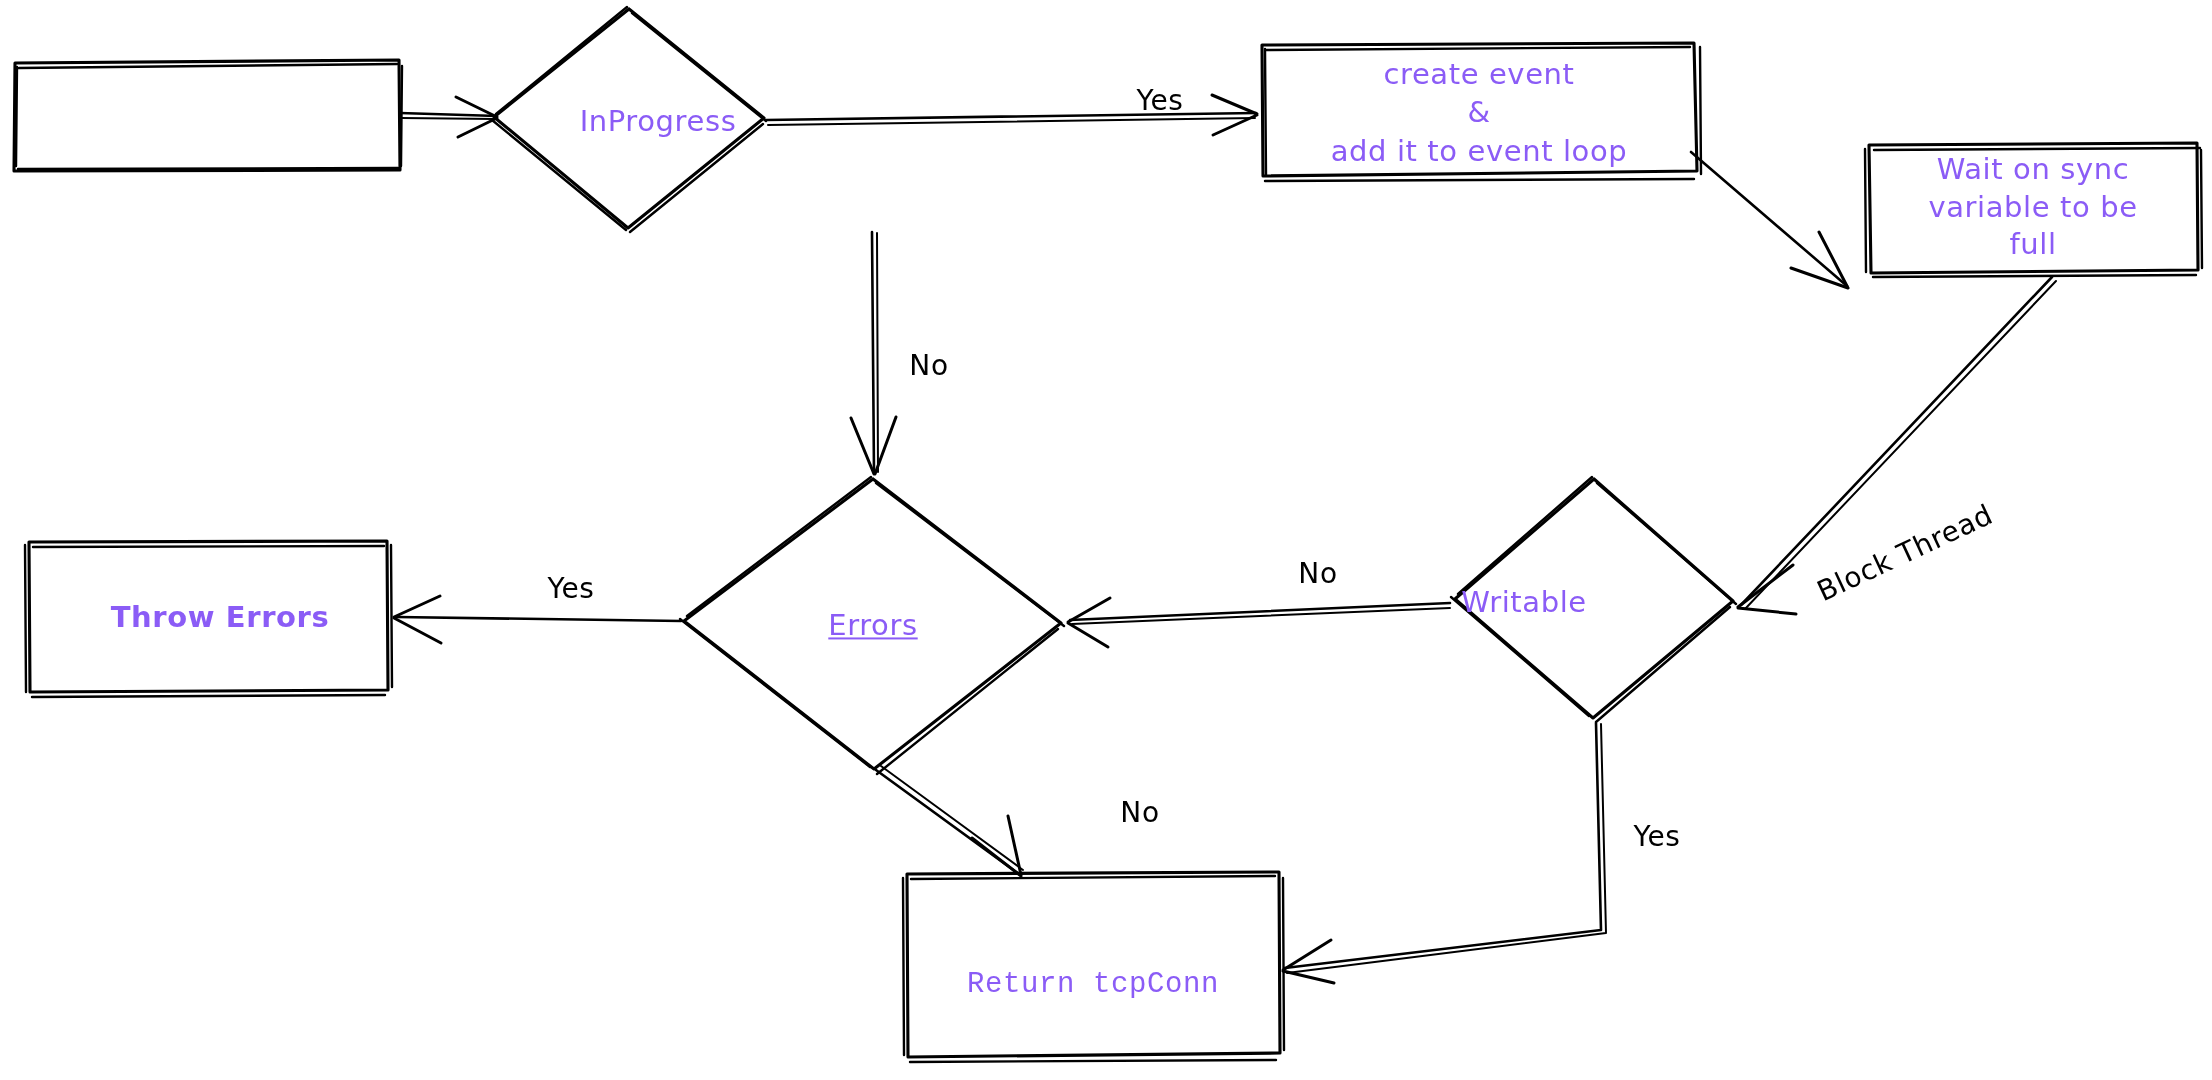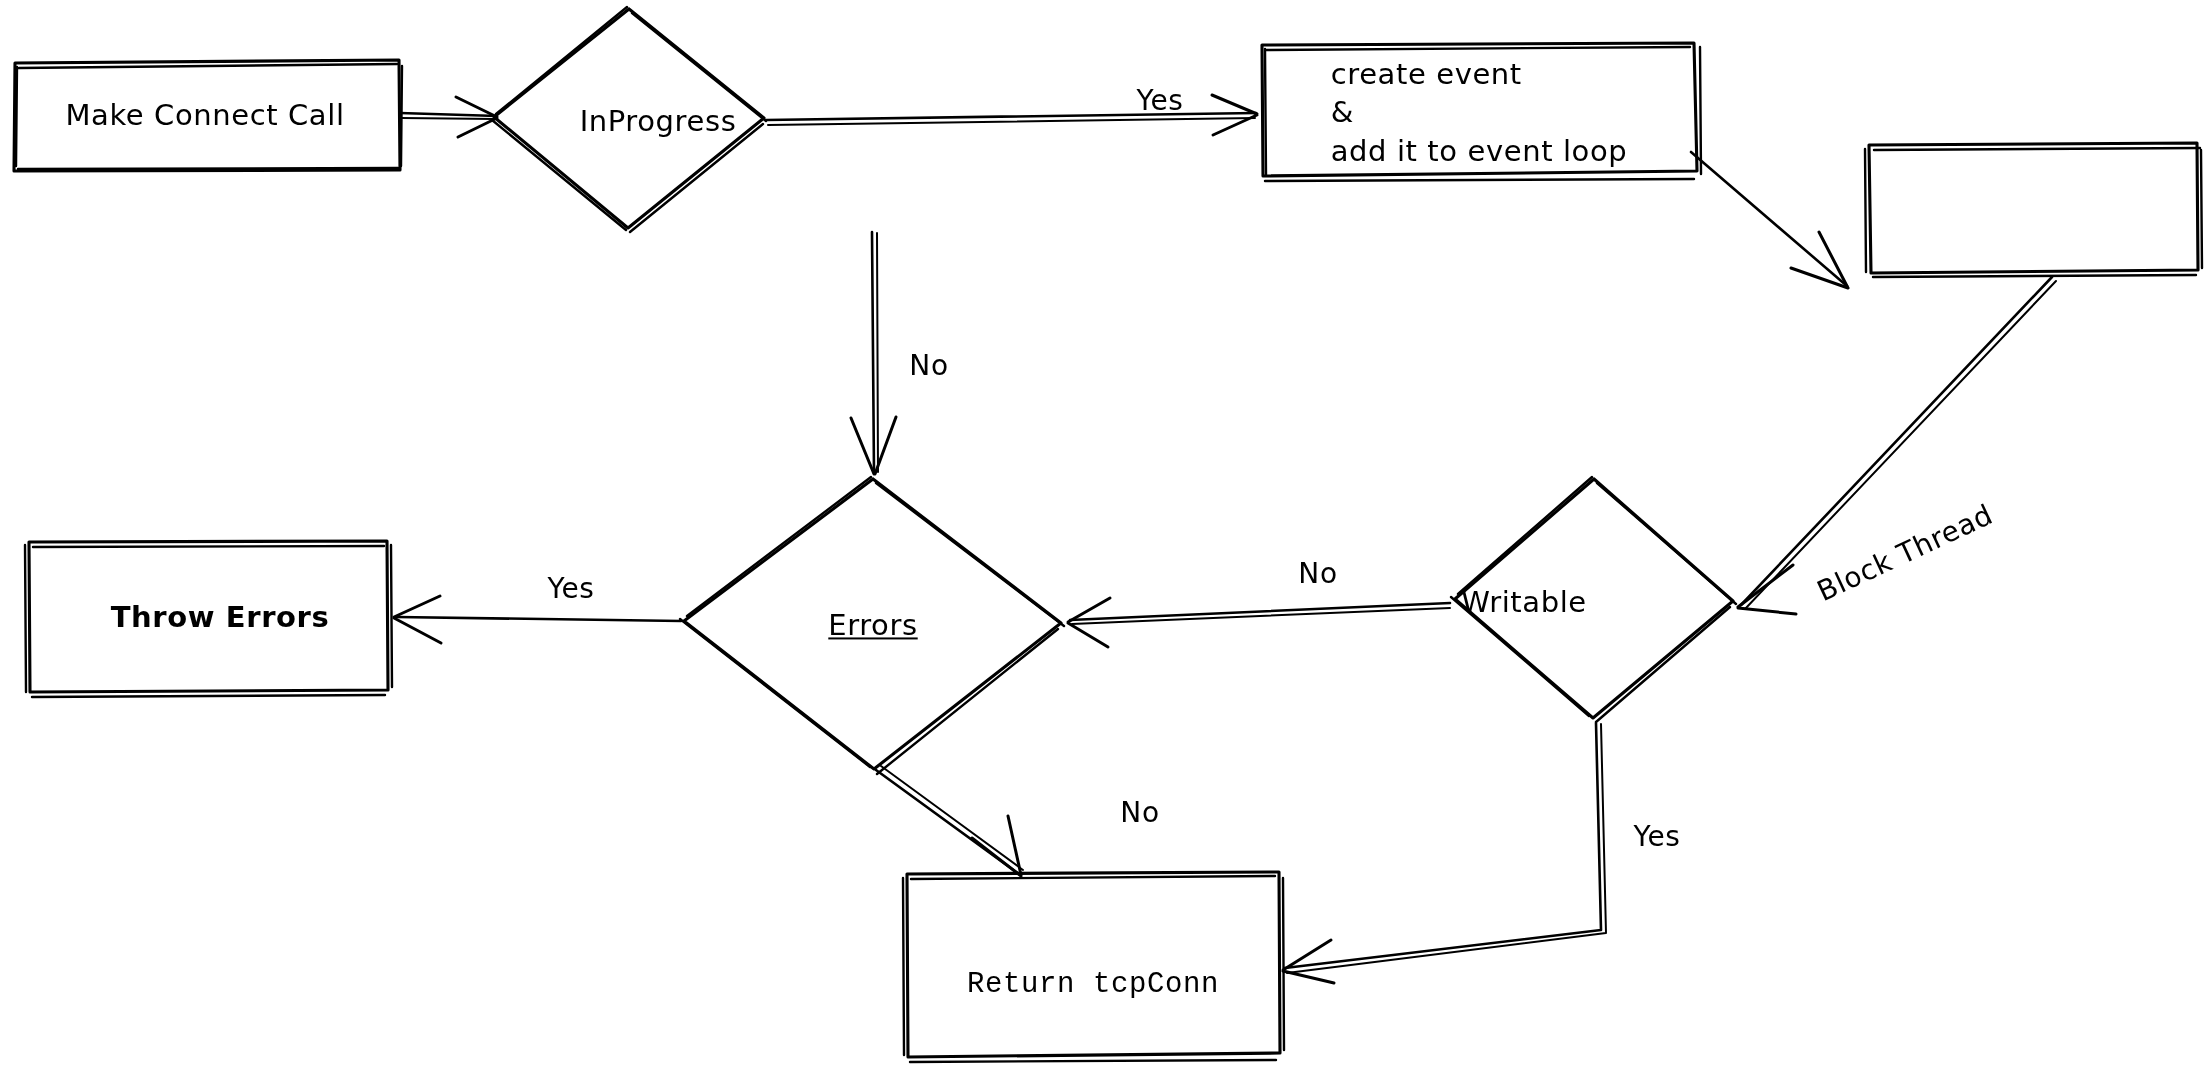--- a/index.html
+++ b/index.html
@@ -56,25 +56,25 @@
   }
   .arrowhead {
     fill: none;
     stroke: #000000;
     stroke-width: 3.0;
     stroke-linecap: round;
     stroke-linejoin: round;
   }
   .node-label {
     position: absolute;
-    color: #000000;
+    color: #8b5cf6;
     font-family: "DejaVu Sans", sans-serif;
     font-size: 29px;
     line-height: 1.28;
-    text-align: left;
+    text-align: center;
     letter-spacing: 0.6px;
     white-space: pre;
     pointer-events: none;
     transform: translate(-50%, -50%);
   }
   .edge-label {
     position: absolute;
     color: #000000;
     font-family: "DejaVu Sans", sans-serif;
     font-size: 28px;
@@ -185,28 +185,30 @@
     </g>
 
     <g>
       <path class="edge-stroke" d="M 1596,723 L 1601,930 L 1285,968"></path>
       <path class="edge-stroke-b" d="M 1601,724 L 1606,933 L 1287,973"></path>
       <path class="arrowhead" d="M 1331,940 L 1283,970 M 1334,983 L 1283,971"></path>
     </g>
 
   </svg>
 
-  <div class="node-label" style="left:205px; top:116px;">Make Connect Call</div>
 
   <div class="node-label" style="left:658px; top:122px;">InProgress</div>
 
   <div class="node-label" style="left:1479px; top:112px; line-height:1.32;">create event
 &amp;
 add it to event loop</div>
 
+  <div class="node-label" style="left:2033px; top:208px; line-height:1.3;">Wait on sync
+variable to be
+full</div>
 
   <div class="node-label" style="left:1524px; top:603px;">Writable</div>
 
   <div class="node-label" style="left:873px; top:626px;text-decoration:underline;">Errors</div>
 
   <div class="node-label" style="left:220px; top:618px;font-weight:bold;">Throw Errors</div>
 
   <div class="node-label" style="left:1093px; top:985px;font-family:Liberation Mono, monospace;">Return tcpConn</div>
 
   <div class="edge-label" style="left:1160px; top:100px;">Yes</div>

